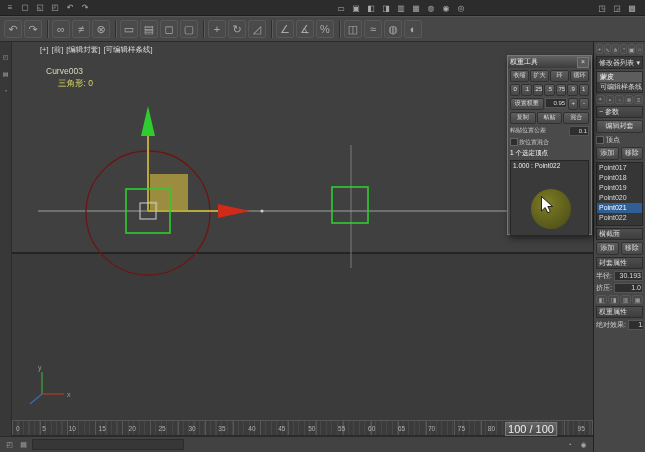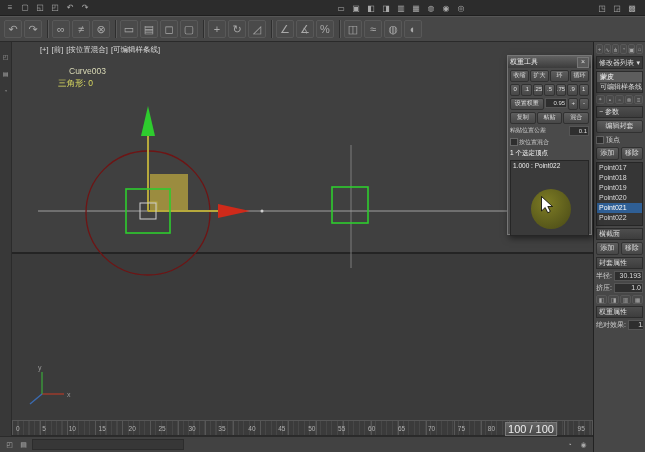--- a/index.html
+++ b/index.html
@@ -34,21 +34,21 @@
   .leftstrip{
     position:absolute;left:0;top:42px;width:12px;height:394px;background:#383838;
     border-right:1px solid #2b2b2b;display:flex;flex-direction:column;align-items:center;padding-top:10px;box-sizing:border-box;
   }
   .leftstrip .icon{width:9px;height:9px;font-size:6px;margin-bottom:8px;}
   
   .viewport{position:absolute;left:12px;top:42px;width:581px;height:378px;background:#404040;overflow:hidden;}
   .viewport svg{position:absolute;left:0;top:0;}
   .vplabel{position:absolute;left:28px;top:3px;font-size:7.5px;color:#dcdcdc;display:flex;gap:3px;white-space:nowrap;}
   .vplabel span{cursor:default;}
-  .objname{position:absolute;left:57px;top:24px;font-size:8.5px;color:#d9d9b6;}
+  .objname{position:absolute;left:34px;top:24px;font-size:8.5px;color:#d9d9b6;}
   .objstats{position:absolute;left:46px;top:36px;font-size:8.5px;color:#d8d860;}
   
   .panel{
     position:absolute;left:593px;top:42px;width:52px;height:410px;background:#474747;
     border-left:1px solid #222;box-sizing:border-box;padding:2px;display:flex;flex-direction:column;gap:2px;
     overflow:hidden;font-size:7px;
   }
   .panel .tabs{display:flex;gap:1px;}
   .panel .tabs .icon{width:7px;height:10px;font-size:6px;flex:1;}
   .dropdown{
@@ -222,21 +222,21 @@
       <line x1="30" y1="352" x2="52" y2="352" stroke="#a33b2b" stroke-width="1.4"></line>
       <line x1="30" y1="352" x2="30" y2="330" stroke="#3b9b3b" stroke-width="1.4"></line>
       <line x1="30" y1="352" x2="18" y2="362" stroke="#3b6bb0" stroke-width="1.4"></line>
       <text x="55" y="355" font-size="7" fill="#999999">x</text>
       <text x="26" y="328" font-size="7" fill="#999999">y</text>
     </g>
   </svg>
   <div class="vplabel">
     <span>[+]</span>
     <span>[前]</span>
-    <span>[按位置混合]</span>
+    <span>[编辑封套]</span>
     <span>[可编辑样条线]</span>
   </div>
   <div class="objname">Curve003</div>
   <div class="objstats">三角形: 0</div>
 </div>
 
 <div class="panel">
   <div class="tabs">
     <span class="icon">+</span>
     <span class="icon">∿</span>

